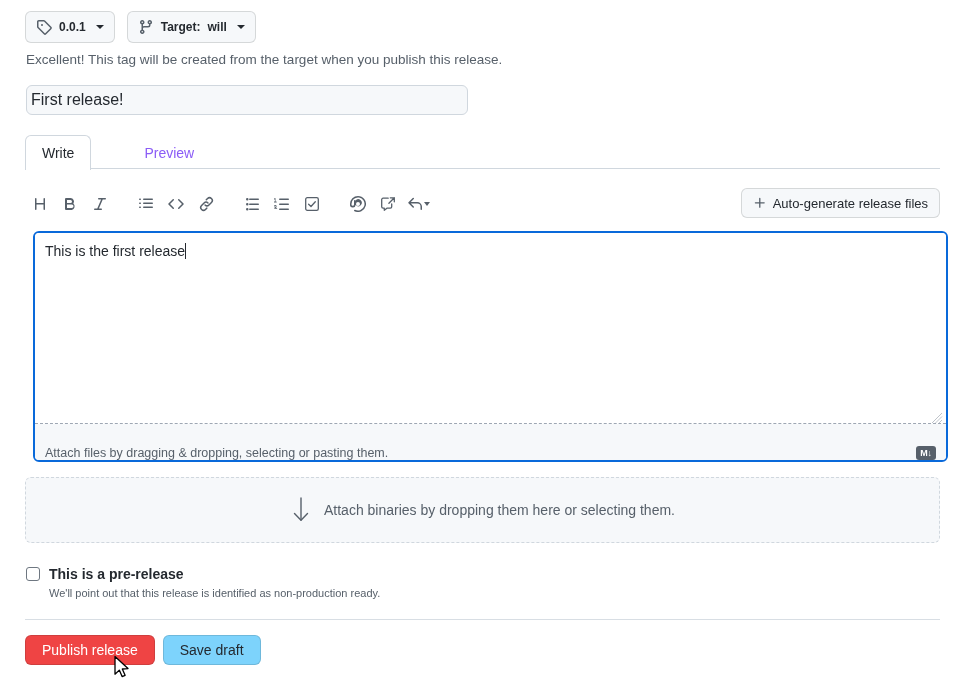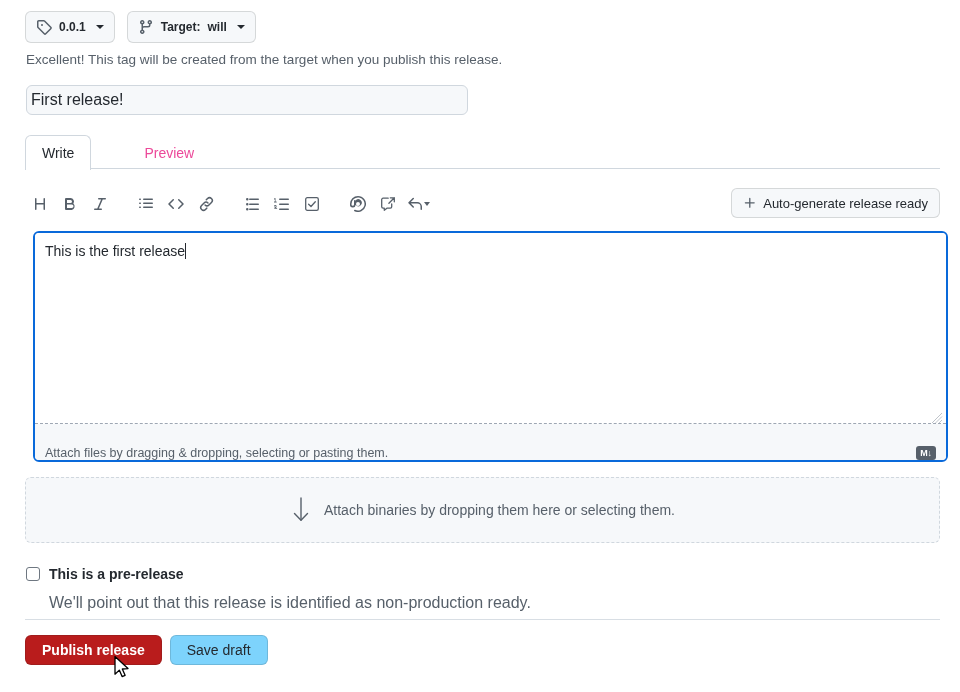--- a/index.html
+++ b/index.html
@@ -59,21 +59,21 @@
   
   .tabs {
     position: absolute; left: 25px; top: 135px;
     width: 915px; height: 34px;
     border-bottom: 1px solid #d0d7de;
     display: flex;  gap: 36px;
   }
   .tab {
     height: 34px; padding: 0 16px;
     display: flex; align-items: center;
-    font-size: 14px; color: #ec4899;
+    font-size: 14px; color: #8b5cf6;
     border: 1px solid transparent;
     border-bottom: none;
     cursor: pointer;
     background: transparent;
   }
   .tab.active {
     background: #ffffff;
     color: #24292f;
     border-color: #d0d7de;
     border-top-left-radius: 6px; border-top-right-radius: 6px;
@@ -193,40 +193,40 @@
     border-radius: 3px;
     background: #ffffff;
     cursor: pointer;
     flex: none;
   }
   .pre-label {
     font-size: 14px; font-weight: 700; color: #24292f;
     cursor: pointer;
   }
   .pre-help {
-    margin-top: 12px; margin-left: 23px;
-    font-size: 16px; color: #57606a;
+    margin-top: 5px; margin-left: 23px;
+    font-size: 11px; color: #57606a;
   }
 
   .divider {
     position: absolute; left: 25px; top: 619px;
     width: 915px; height: 1px; background: #d8dee4;
   }
 
   
   .actions {
     position: absolute; left: 25px; top: 635px;
     display: flex; align-items: center; gap: 8px;
   }
   .btn-primary {
     height: 30px; padding: 0 16px;
-    background: #b91c1c;
+    background: #ef4444;
     border: 1px solid rgba(27,31,36,0.15);
     border-radius: 6px;
-    color: #ffffff; font-size: 14px; font-weight: 700;
+    color: #ffffff; font-size: 14px; font-weight: 400;
     font-family: "Liberation Sans", sans-serif;
     cursor: pointer;
   }
   .btn-default {
     height: 30px; padding: 0 16px;
     background: #7dd3fc;
     border: 1px solid rgba(27,31,36,0.15);
     border-radius: 6px;
     color: #24292f; font-size: 14px;
     font-family: "Liberation Sans", sans-serif;
@@ -345,21 +345,21 @@
           <span class="tb-caret"></span>
         </button>
       </div>
 
       <div class="autogen">
         <span class="ico">
           <svg width="14" height="14" viewBox="0 0 16 16" fill="#57606a">
               <path d="M7.75 2a.75.75 0 0 1 .75.75V7h4.25a.75.75 0 0 1 0 1.5H8.5v4.25a.75.75 0 0 1-1.5 0V8.5H2.75a.75.75 0 0 1 0-1.5H7V2.75A.75.75 0 0 1 7.75 2Z"></path>
             </svg>
         </span>
-        <span>Auto-generate release ready</span>
+        <span>Auto-generate release files</span>
       </div>
     </div>
 
     <div class="ta-box">
       <div class="ta-body">
         <span class="ta-text">This is the first release</span><span class="caret-bar"></span>
       </div>
       <div class="ta-dashed"></div>
       <div class="resize-grip">
         <svg width="12" height="12" viewBox="0 0 12 12" stroke="#8c959f" stroke-width="1">

